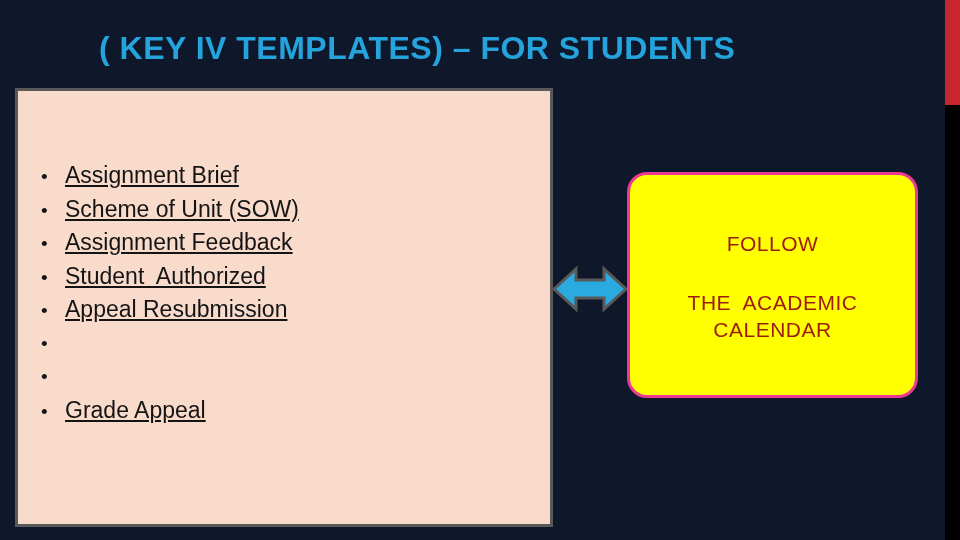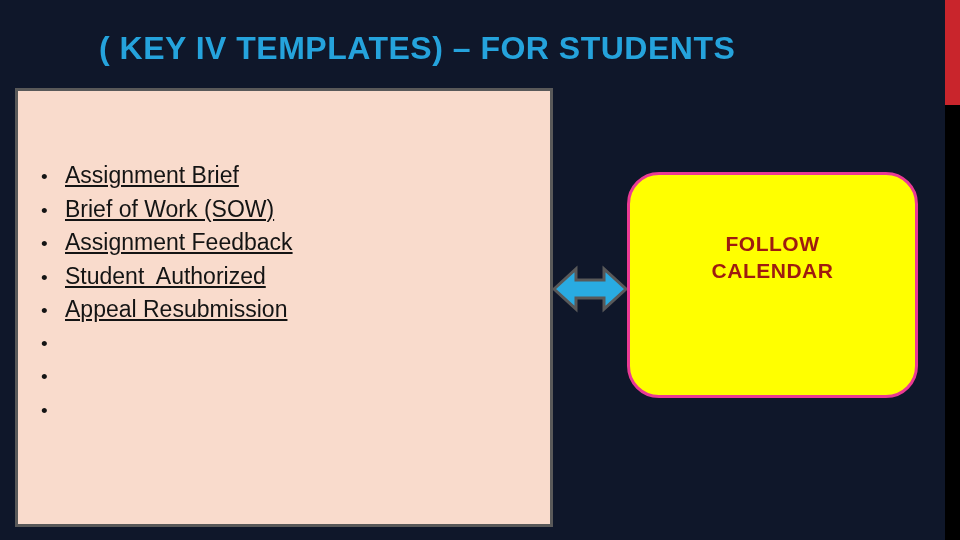--- a/index.html
+++ b/index.html
@@ -73,25 +73,25 @@
 
   
   .callout {
     position: absolute;
     left: 627px;
     top: 172px;
     width: 291px;
     height: 226px;
     background: #FFFF00;
     border: 3px solid #EA3A94;
-    border-radius: 32px;
+    border-radius: 20px;
     box-sizing: border-box;
     text-align: center;
     color: #9E1B10;
-    font-weight: bold;
+    font-weight: normal;
     font-size: 21px;
     letter-spacing: 0.5px;
   }
   .callout-line1 {
     margin-top: 55px;
     line-height: 27px;
     white-space: pre;
   }
   .callout-line2 {
     margin-top: 32px;
@@ -132,21 +132,21 @@
   <div class="list-box">
     <ul class="tpl-list">
 
         <li class="tpl-item">
           <span class="bullet">•</span>
           <span class="item-text">Assignment Brief</span>
         </li>
 
         <li class="tpl-item">
           <span class="bullet">•</span>
-          <span class="item-text">Brief of Work (SOW)</span>
+          <span class="item-text">Scheme of Unit (SOW)</span>
         </li>
 
         <li class="tpl-item">
           <span class="bullet">•</span>
           <span class="item-text">Assignment Feedback</span>
         </li>
 
         <li class="tpl-item">
           <span class="bullet">•</span>
           <span class="item-text">Student  Authorized</span>
@@ -160,30 +160,32 @@
         <li class="tpl-item">
           <span class="bullet">•</span>
         </li>
 
         <li class="tpl-item">
           <span class="bullet">•</span>
         </li>
 
         <li class="tpl-item">
           <span class="bullet">•</span>
+          <span class="item-text">Grade Appeal</span>
         </li>
       </ul>
   </div>
 
   <svg class="arrow" width="78" height="50" viewBox="0 0 78 50">
     <polygon points="3,25 25,5 25,16 53,16 53,5 75,25 53,45 53,34 25,34 25,45" fill="#29ABE2" stroke="#595959" stroke-width="3" stroke-linejoin="miter"></polygon>
   </svg>
 
   <div class="callout">
     <div class="callout-line1">FOLLOW</div>
+    <div class="callout-line2">THE  ACADEMIC</div>
     <div class="callout-line3">CALENDAR</div>
   </div>
 
   <div class="side-bar">
     <div class="side-bar-red"></div>
     <div class="side-bar-black"></div>
   </div>
 
 </div>
 

